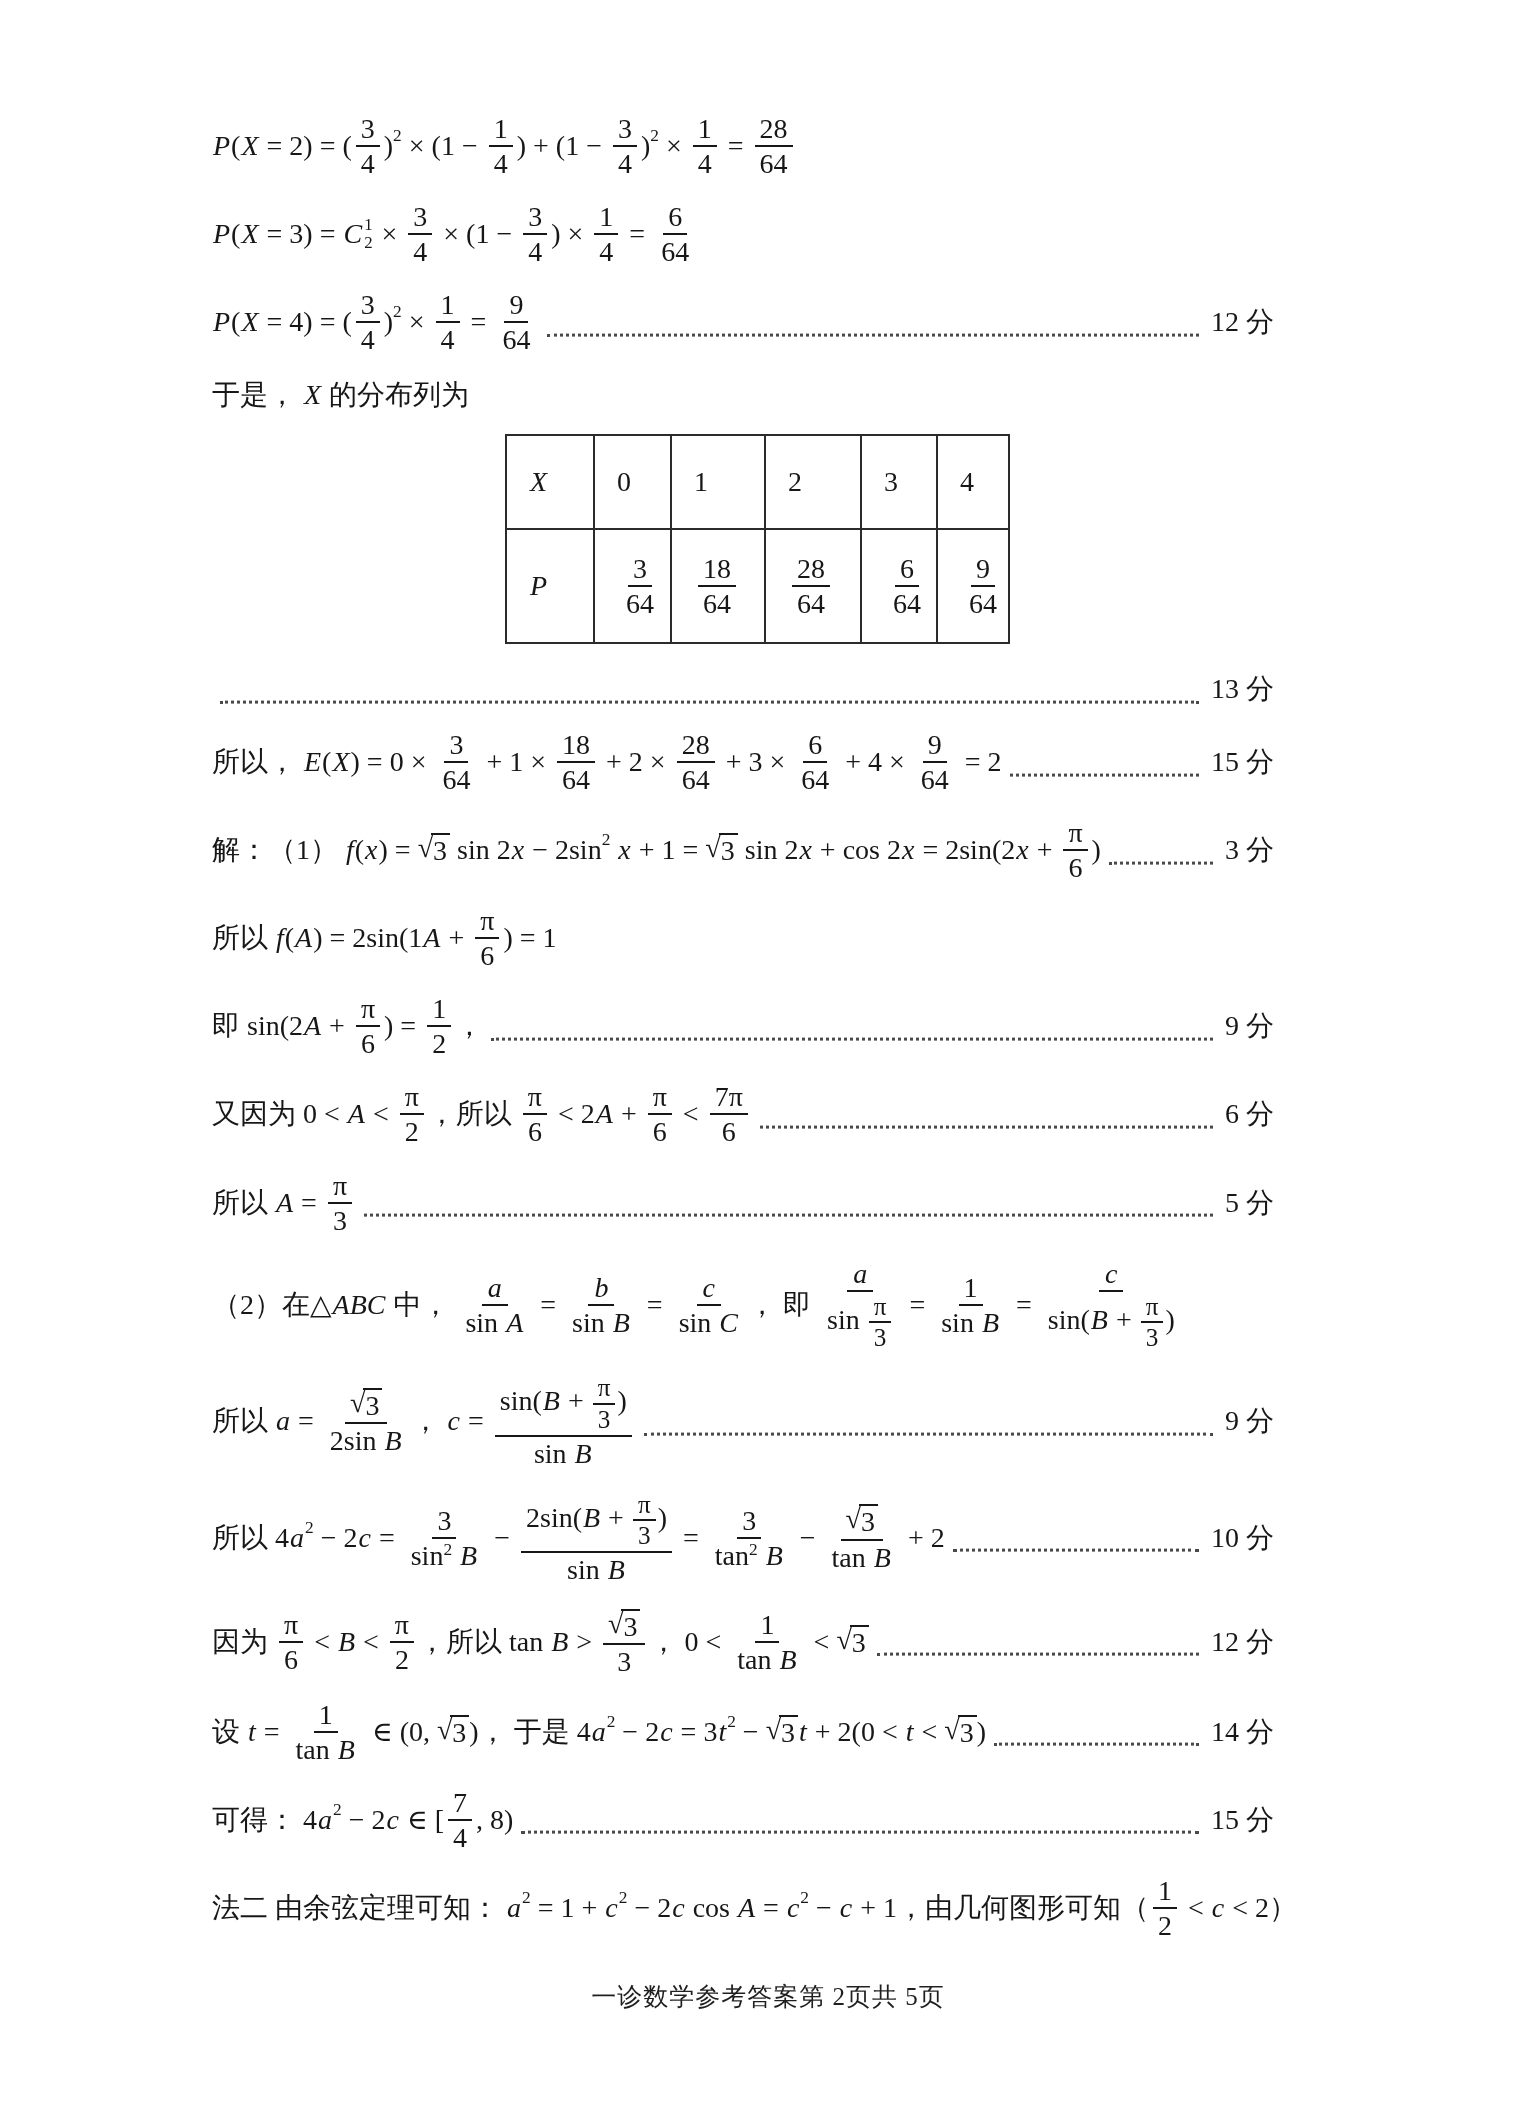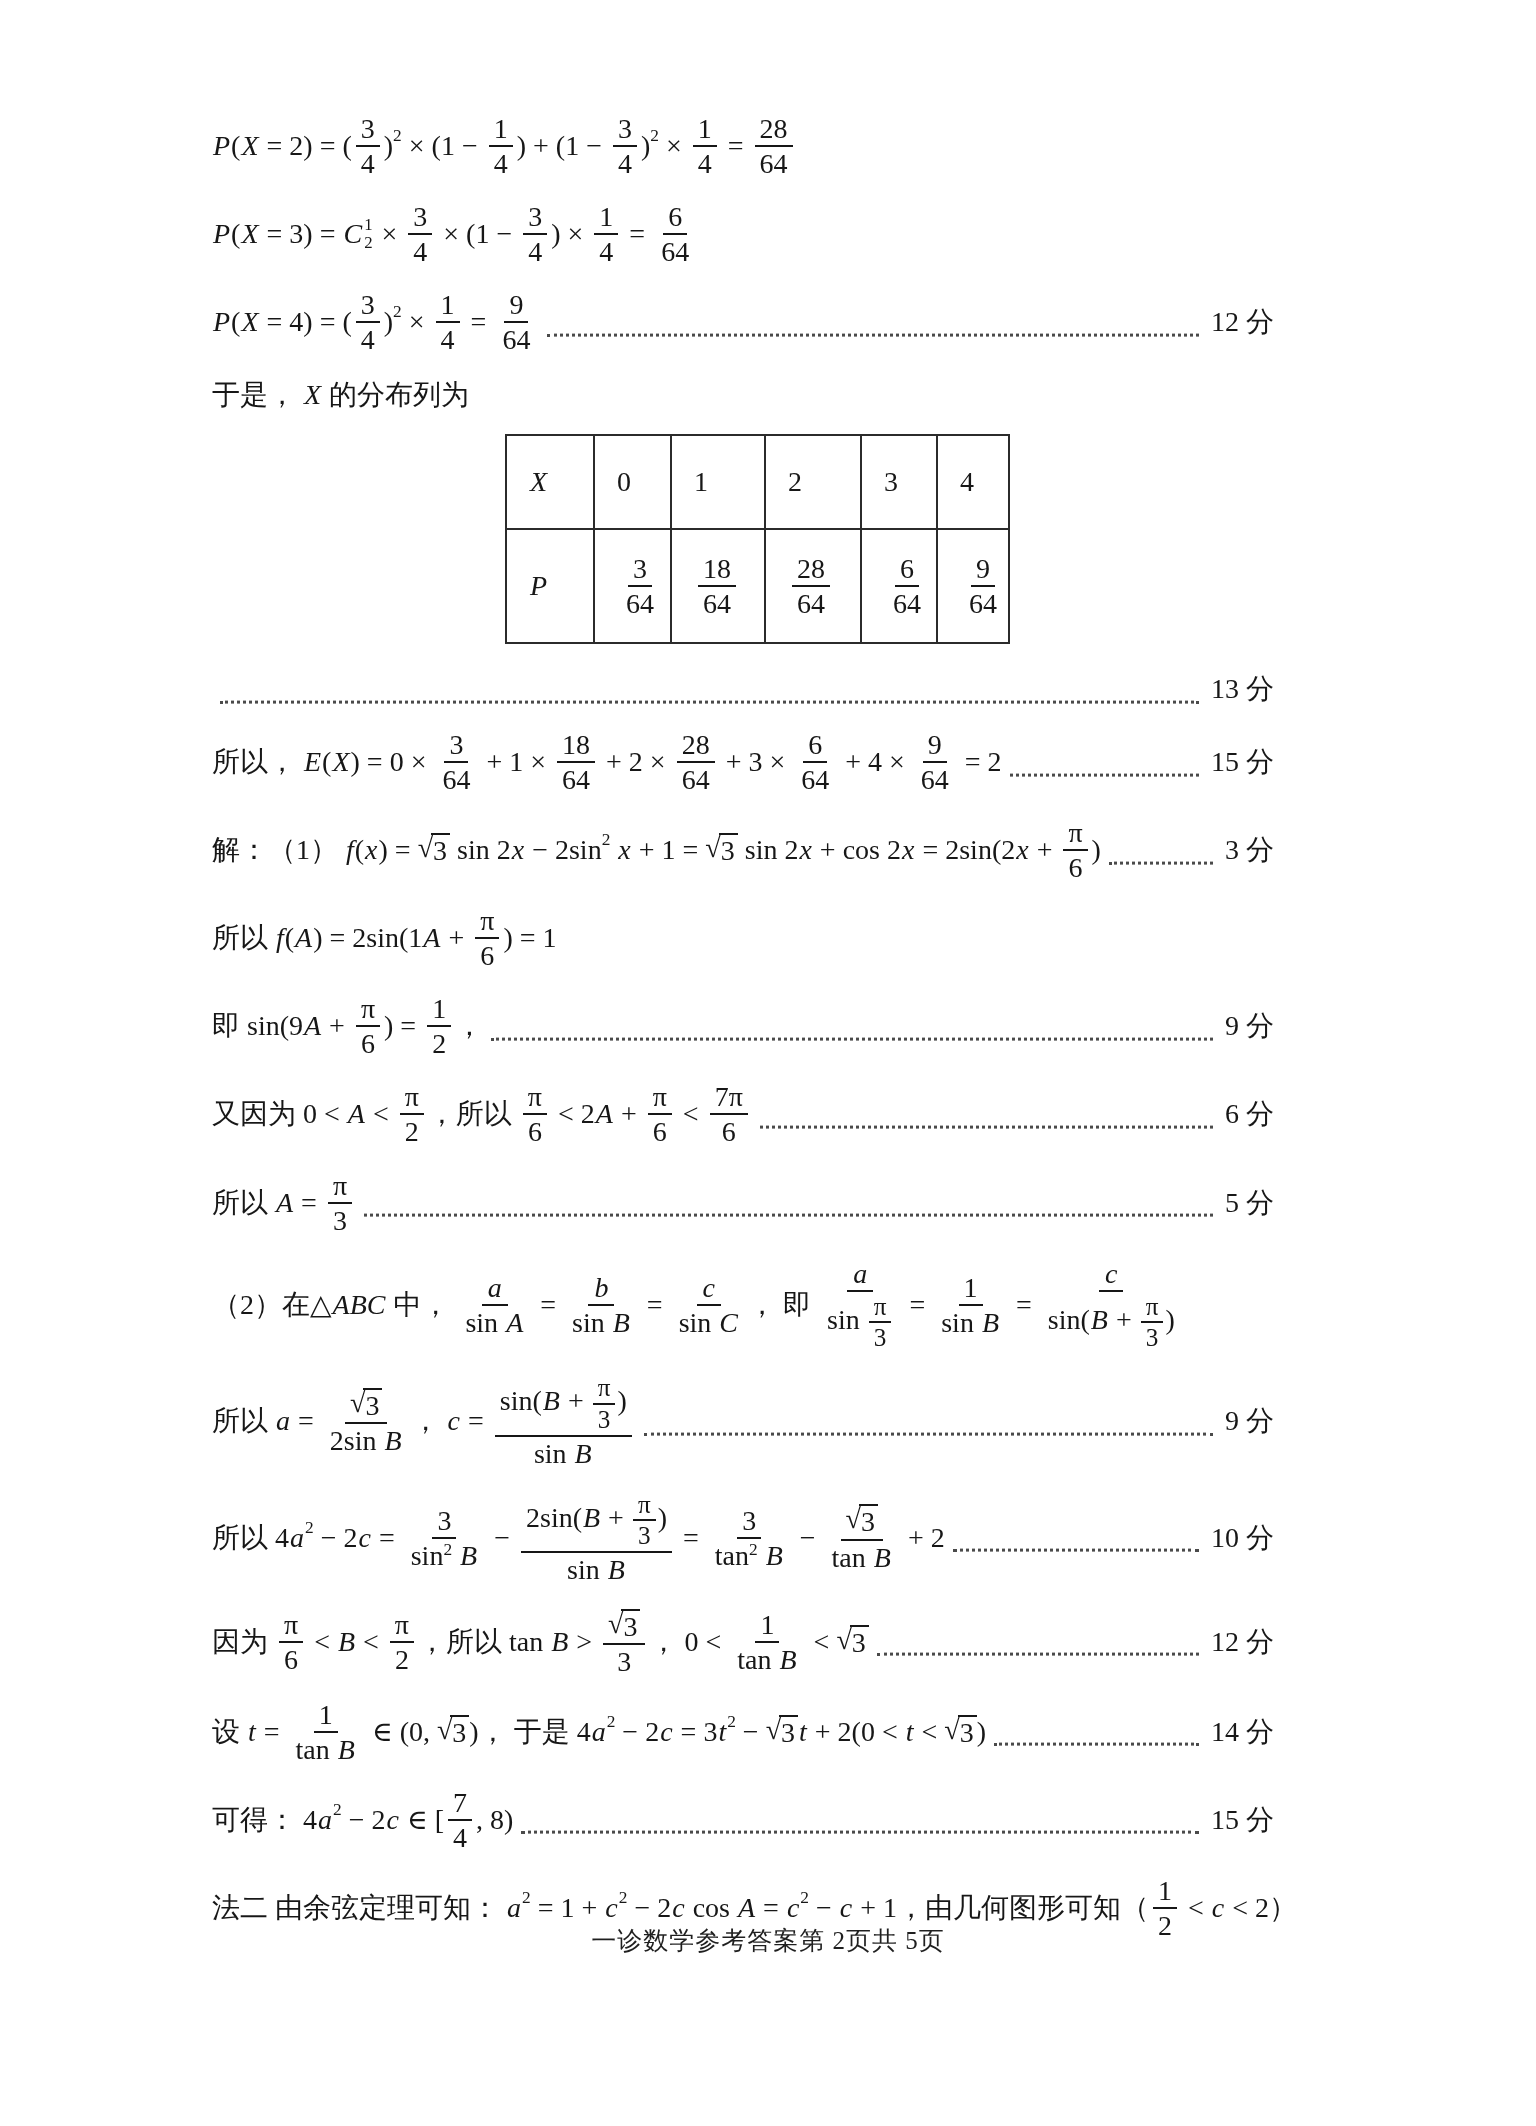--- a/index.html
+++ b/index.html
@@ -44,21 +44,21 @@
     border-collapse:collapse;margin:4px 0 26px 293px;
     font-size:28px;
   }
   table.dist td{
     border:2px solid #2b2b2b;padding:0 0 0 22px;text-align:left;vertical-align:middle;
   }
   table.dist tr.row-x td{height:92px}
   table.dist tr.row-p td{height:112px}
   td.c0{width:64px}.c1{width:53px}.c2{width:70px}.c3{width:72px}.c4{width:52px}.c5{width:48px}
   .footer{
-    position:absolute;left:0;right:0;top:1924px;text-align:center;
+    position:absolute;left:0;right:0;top:1980px;text-align:center;
     font-size:25px;color:#1f1f1f;letter-spacing:1px;
   }
 </style>
 </head>
 <body>
 
 <div class="content">
   <div id="lines-top">
       <div class="line"><span class="v">P</span><span class="t">(</span><span class="v">X</span><span class="t"> = 2) = (</span><span class="frac"><span class="num">3</span><span class="den">4</span></span><span class="t">)</span><sup class="sp">2</sup><span class="t"> × (1 − </span><span class="frac"><span class="num">1</span><span class="den">4</span></span><span class="t">) + (1 − </span><span class="frac"><span class="num">3</span><span class="den">4</span></span><span class="t">)</span><sup class="sp">2</sup><span class="t"> × </span><span class="frac"><span class="num">1</span><span class="den">4</span></span><span class="t"> = </span><span class="frac"><span class="num">28</span><span class="den">64</span></span></div>
       <div class="line"><span class="v">P</span><span class="t">(</span><span class="v">X</span><span class="t"> = 3) = </span><span class="v">C</span><span class="ss"><span>1</span><span>2</span></span><span class="t"> × </span><span class="frac"><span class="num">3</span><span class="den">4</span></span><span class="t"> × (1 − </span><span class="frac"><span class="num">3</span><span class="den">4</span></span><span class="t">) × </span><span class="frac"><span class="num">1</span><span class="den">4</span></span><span class="t"> = </span><span class="frac"><span class="num">6</span><span class="den">64</span></span></div>
@@ -98,21 +98,21 @@
               <span class="den">64</span>
             </span></td>
         </tr>
       </tbody>
   </table>
   <div id="lines-bottom">
       <div class="line"><span class="leader"></span><span class="score">13 分</span></div>
       <div class="line"><span class="t">所以， </span><span class="v">E</span><span class="t">(</span><span class="v">X</span><span class="t">) = 0 × </span><span class="frac"><span class="num">3</span><span class="den">64</span></span><span class="t"> + 1 × </span><span class="frac"><span class="num">18</span><span class="den">64</span></span><span class="t"> + 2 × </span><span class="frac"><span class="num">28</span><span class="den">64</span></span><span class="t"> + 3 × </span><span class="frac"><span class="num">6</span><span class="den">64</span></span><span class="t"> + 4 × </span><span class="frac"><span class="num">9</span><span class="den">64</span></span><span class="t"> = 2</span><span class="leader"></span><span class="score">15 分</span></div>
       <div class="line"><span class="t">解：（1） </span><span class="v">f</span><span class="t">(</span><span class="v">x</span><span class="t">) = </span><span class="sqrt"><span class="rad">√</span><span class="rbar"><span class="t">3</span></span></span><span class="t"> sin 2</span><span class="v">x</span><span class="t"> − 2sin</span><sup class="sp">2</sup><span class="t"> </span><span class="v">x</span><span class="t"> + 1 = </span><span class="sqrt"><span class="rad">√</span><span class="rbar"><span class="t">3</span></span></span><span class="t"> sin 2</span><span class="v">x</span><span class="t"> + cos 2</span><span class="v">x</span><span class="t"> = 2sin(2</span><span class="v">x</span><span class="t"> + </span><span class="frac"><span class="num">π</span><span class="den">6</span></span><span class="t">)</span><span class="leader"></span><span class="score">3 分</span></div>
       <div class="line"><span class="t">所以 </span><span class="v">f</span><span class="t">(</span><span class="v">A</span><span class="t">) = 2sin(1</span><span class="v">A</span><span class="t"> + </span><span class="frac"><span class="num">π</span><span class="den">6</span></span><span class="t">) = 1</span></div>
-      <div class="line"><span class="t">即 sin(9</span><span class="v">A</span><span class="t"> + </span><span class="frac"><span class="num">π</span><span class="den">6</span></span><span class="t">) = </span><span class="frac"><span class="num">1</span><span class="den">2</span></span><span class="t">，</span><span class="leader"></span><span class="score">9 分</span></div>
+      <div class="line"><span class="t">即 sin(2</span><span class="v">A</span><span class="t"> + </span><span class="frac"><span class="num">π</span><span class="den">6</span></span><span class="t">) = </span><span class="frac"><span class="num">1</span><span class="den">2</span></span><span class="t">，</span><span class="leader"></span><span class="score">9 分</span></div>
       <div class="line"><span class="t">又因为 0 &lt; </span><span class="v">A</span><span class="t"> &lt; </span><span class="frac"><span class="num">π</span><span class="den">2</span></span><span class="t">，所以 </span><span class="frac"><span class="num">π</span><span class="den">6</span></span><span class="t"> &lt; 2</span><span class="v">A</span><span class="t"> + </span><span class="frac"><span class="num">π</span><span class="den">6</span></span><span class="t"> &lt; </span><span class="frac"><span class="num">7π</span><span class="den">6</span></span><span class="leader"></span><span class="score">6 分</span></div>
       <div class="line"><span class="t">所以 </span><span class="v">A</span><span class="t"> = </span><span class="frac"><span class="num">π</span><span class="den">3</span></span><span class="leader"></span><span class="score">5 分</span></div>
       <div class="line"><span class="t">（2）在△</span><span class="v">ABC</span><span class="t"> 中， </span><span class="frac"><span class="num"><span class="v">a</span></span><span class="den"><span class="t">sin </span><span class="v">A</span></span></span><span class="t"> = </span><span class="frac"><span class="num"><span class="v">b</span></span><span class="den"><span class="t">sin </span><span class="v">B</span></span></span><span class="t"> = </span><span class="frac"><span class="num"><span class="v">c</span></span><span class="den"><span class="t">sin </span><span class="v">C</span></span></span><span class="t">， 即 </span><span class="frac"><span class="num"><span class="v">a</span></span><span class="den"><span class="t">sin </span><span class="frac"><span class="num">π</span><span class="den">3</span></span></span></span><span class="t"> = </span><span class="frac"><span class="num"><span class="t">1</span></span><span class="den"><span class="t">sin </span><span class="v">B</span></span></span><span class="t"> = </span><span class="frac"><span class="num"><span class="v">c</span></span><span class="den"><span class="t">sin(</span><span class="v">B</span><span class="t"> + </span><span class="frac"><span class="num">π</span><span class="den">3</span></span><span class="t">)</span></span></span></div>
       <div class="line"><span class="t">所以 </span><span class="v">a</span><span class="t"> = </span><span class="frac"><span class="num"><span class="sqrt"><span class="rad">√</span><span class="rbar"><span class="t">3</span></span></span></span><span class="den"><span class="t">2sin </span><span class="v">B</span></span></span><span class="t">， </span><span class="v">c</span><span class="t"> = </span><span class="frac"><span class="num"><span class="t">sin(</span><span class="v">B</span><span class="t"> + </span><span class="frac"><span class="num">π</span><span class="den">3</span></span><span class="t">)</span></span><span class="den"><span class="t">sin </span><span class="v">B</span></span></span><span class="leader"></span><span class="score">9 分</span></div>
       <div class="line"><span class="t">所以 4</span><span class="v">a</span><sup class="sp">2</sup><span class="t"> − 2</span><span class="v">c</span><span class="t"> = </span><span class="frac"><span class="num"><span class="t">3</span></span><span class="den"><span class="t">sin</span><sup class="sp">2</sup><span class="t"> </span><span class="v">B</span></span></span><span class="t"> − </span><span class="frac"><span class="num"><span class="t">2sin(</span><span class="v">B</span><span class="t"> + </span><span class="frac"><span class="num">π</span><span class="den">3</span></span><span class="t">)</span></span><span class="den"><span class="t">sin </span><span class="v">B</span></span></span><span class="t"> = </span><span class="frac"><span class="num"><span class="t">3</span></span><span class="den"><span class="t">tan</span><sup class="sp">2</sup><span class="t"> </span><span class="v">B</span></span></span><span class="t"> − </span><span class="frac"><span class="num"><span class="sqrt"><span class="rad">√</span><span class="rbar"><span class="t">3</span></span></span></span><span class="den"><span class="t">tan </span><span class="v">B</span></span></span><span class="t"> + 2</span><span class="leader"></span><span class="score">10 分</span></div>
       <div class="line"><span class="t">因为 </span><span class="frac"><span class="num">π</span><span class="den">6</span></span><span class="t"> &lt; </span><span class="v">B</span><span class="t"> &lt; </span><span class="frac"><span class="num">π</span><span class="den">2</span></span><span class="t">，所以 tan </span><span class="v">B</span><span class="t"> &gt; </span><span class="frac"><span class="num"><span class="sqrt"><span class="rad">√</span><span class="rbar"><span class="t">3</span></span></span></span><span class="den"><span class="t">3</span></span></span><span class="t">， 0 &lt; </span><span class="frac"><span class="num"><span class="t">1</span></span><span class="den"><span class="t">tan </span><span class="v">B</span></span></span><span class="t"> &lt; </span><span class="sqrt"><span class="rad">√</span><span class="rbar"><span class="t">3</span></span></span><span class="leader"></span><span class="score">12 分</span></div>
       <div class="line"><span class="t">设 </span><span class="v">t</span><span class="t"> = </span><span class="frac"><span class="num"><span class="t">1</span></span><span class="den"><span class="t">tan </span><span class="v">B</span></span></span><span class="t"> ∈ (0, </span><span class="sqrt"><span class="rad">√</span><span class="rbar"><span class="t">3</span></span></span><span class="t">)， 于是 4</span><span class="v">a</span><sup class="sp">2</sup><span class="t"> − 2</span><span class="v">c</span><span class="t"> = 3</span><span class="v">t</span><sup class="sp">2</sup><span class="t"> − </span><span class="sqrt"><span class="rad">√</span><span class="rbar"><span class="t">3</span></span></span><span class="v">t</span><span class="t"> + 2(0 &lt; </span><span class="v">t</span><span class="t"> &lt; </span><span class="sqrt"><span class="rad">√</span><span class="rbar"><span class="t">3</span></span></span><span class="t">)</span><span class="leader"></span><span class="score">14 分</span></div>
       <div class="line"><span class="t">可得： 4</span><span class="v">a</span><sup class="sp">2</sup><span class="t"> − 2</span><span class="v">c</span><span class="t"> ∈ [</span><span class="frac"><span class="num">7</span><span class="den">4</span></span><span class="t">, 8)</span><span class="leader"></span><span class="score">15 分</span></div>
       <div class="line"><span class="t">法二 由余弦定理可知： </span><span class="v">a</span><sup class="sp">2</sup><span class="t"> = 1 + </span><span class="v">c</span><sup class="sp">2</sup><span class="t"> − 2</span><span class="v">c</span><span class="t"> cos </span><span class="v">A</span><span class="t"> = </span><span class="v">c</span><sup class="sp">2</sup><span class="t"> − </span><span class="v">c</span><span class="t"> + 1，由几何图形可知（</span><span class="frac"><span class="num">1</span><span class="den">2</span></span><span class="t"> &lt; </span><span class="v">c</span><span class="t"> &lt; 2）</span></div>
     </div>

